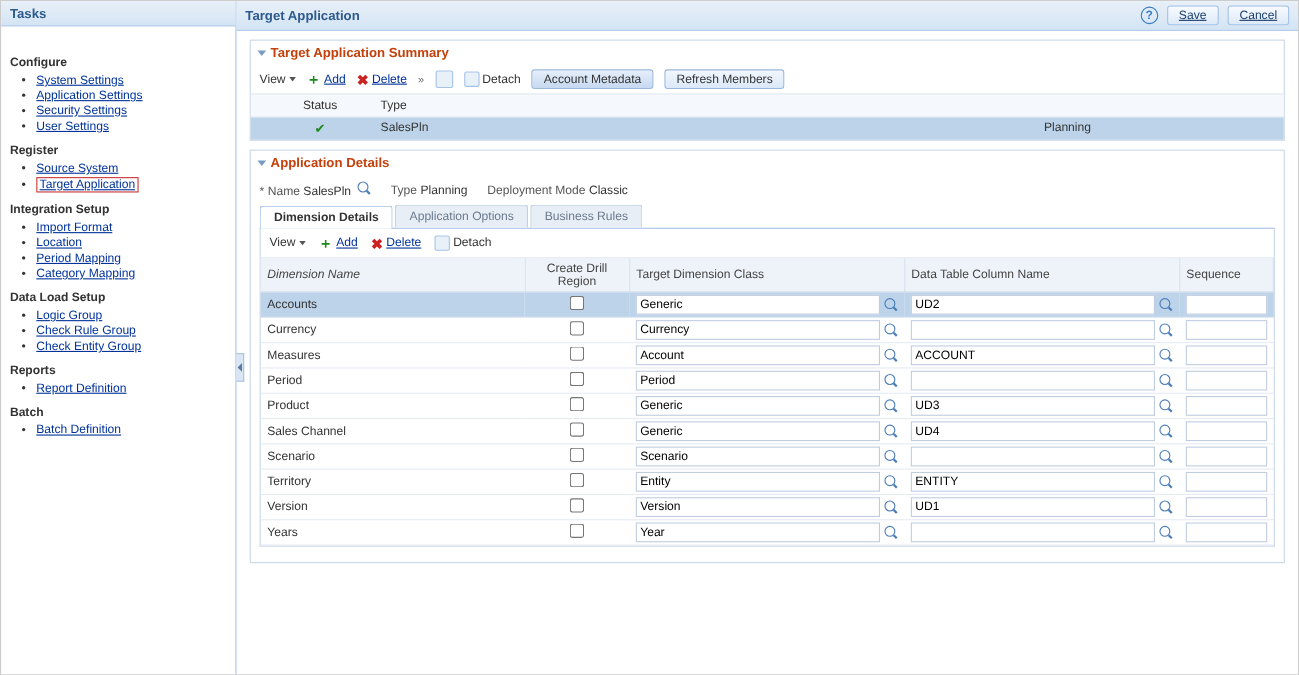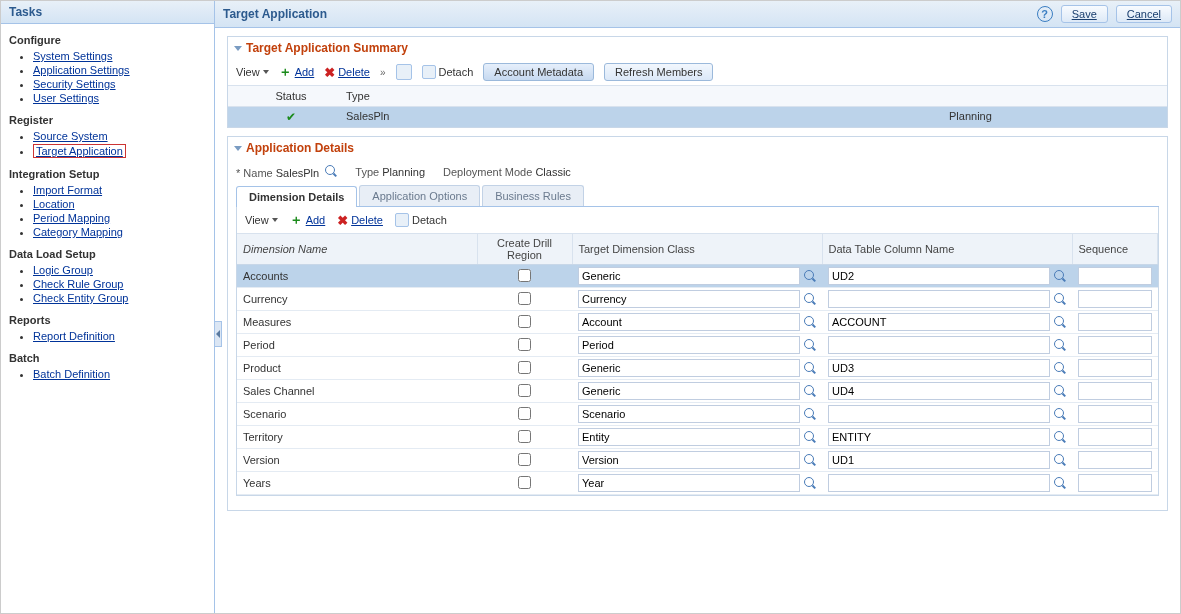--- a/index.html
+++ b/index.html
@@ -4,21 +4,21 @@
 <style>
 * { box-sizing: border-box; margin: 0; padding: 0; }
 body { font-family: Tahoma, Arial, sans-serif; font-size: 11px; color: #333; background: #fff; }
 a { color: #003399; text-decoration: underline; cursor: pointer; }
 
 .layout { display: flex; width: 1181px; height: 614px; border: 1px solid #ccc; }
 .sidebar { width: 214px; border-right: 1px solid #a5c3e8; display: flex; flex-direction: column; }
 .panel-header { background: linear-gradient(#e8f0f8, #d4e4f4); border-bottom: 1px solid #a5c3e8; padding: 4px 8px; font-weight: bold; color: #2c5a8e; font-size: 12px; }
 .sidebar-body { padding: 6px 8px; }
 .group-title { font-weight: bold; color: #333; margin: 10px 0 4px; font-size: 11px; }
-.group-title:first-child { margin-top: 4px; }
+.group-title:first-child { margin-top: 21px; }
 .group-items { list-style: disc; padding-left: 24px; margin-bottom: 4px; }
 .group-items li { margin: 2px 0; }
 .highlight-box { border: 1px solid #c33; padding: 0 2px; display: inline-block; }
 
 .main { flex: 1; position: relative; overflow: hidden; }
 .main-header { background: linear-gradient(#e8f0f8, #d4e4f4); border-bottom: 1px solid #a5c3e8; padding: 4px 8px; display: flex; align-items: center; }
 .main-title { font-weight: bold; color: #2c5a8e; font-size: 12px; }
 .main-header-right { margin-left: auto; display: flex; gap: 8px; align-items: center; }
 .help-circle { width: 16px; height: 16px; border: 1.5px solid #3b7ec2; border-radius: 50%; color: #3b7ec2; font-weight: bold; display: inline-flex; align-items: center; justify-content: center; font-size: 11px; }
 .btn { background: linear-gradient(#f8fbff, #dde9f7); border: 1px solid #a5c3e8; padding: 2px 10px; border-radius: 3px; cursor: pointer; font-size: 11px; text-decoration: underline; color: #1a3e6e; }

